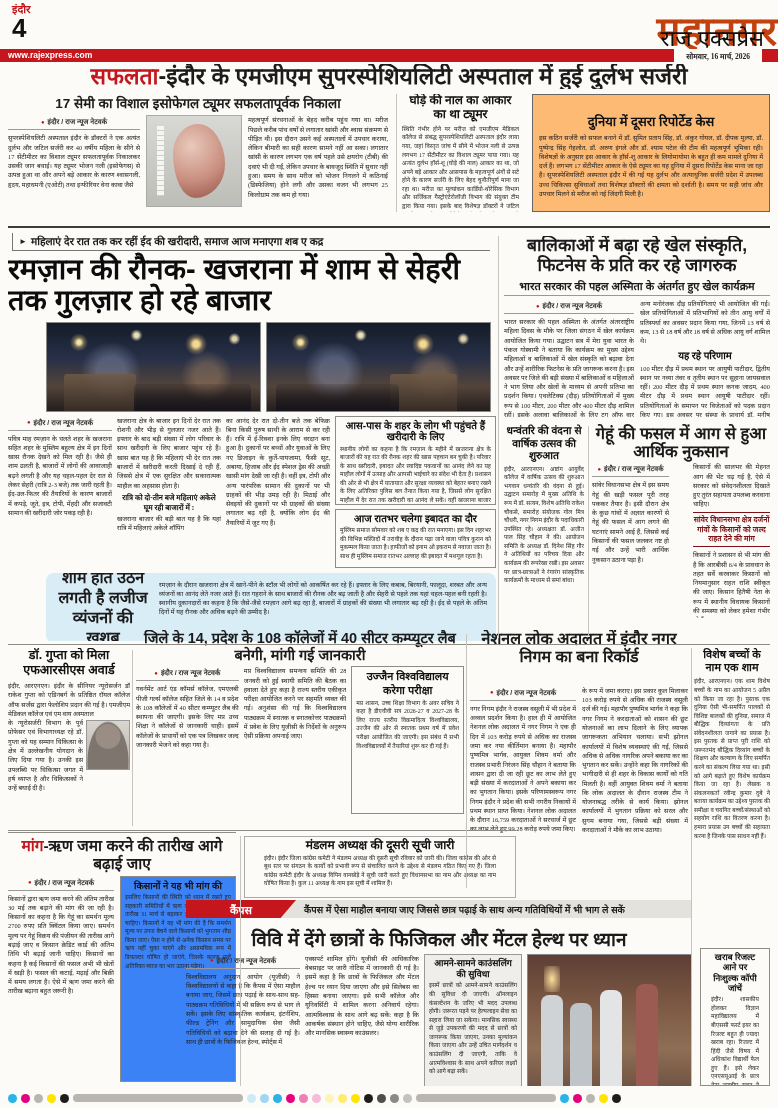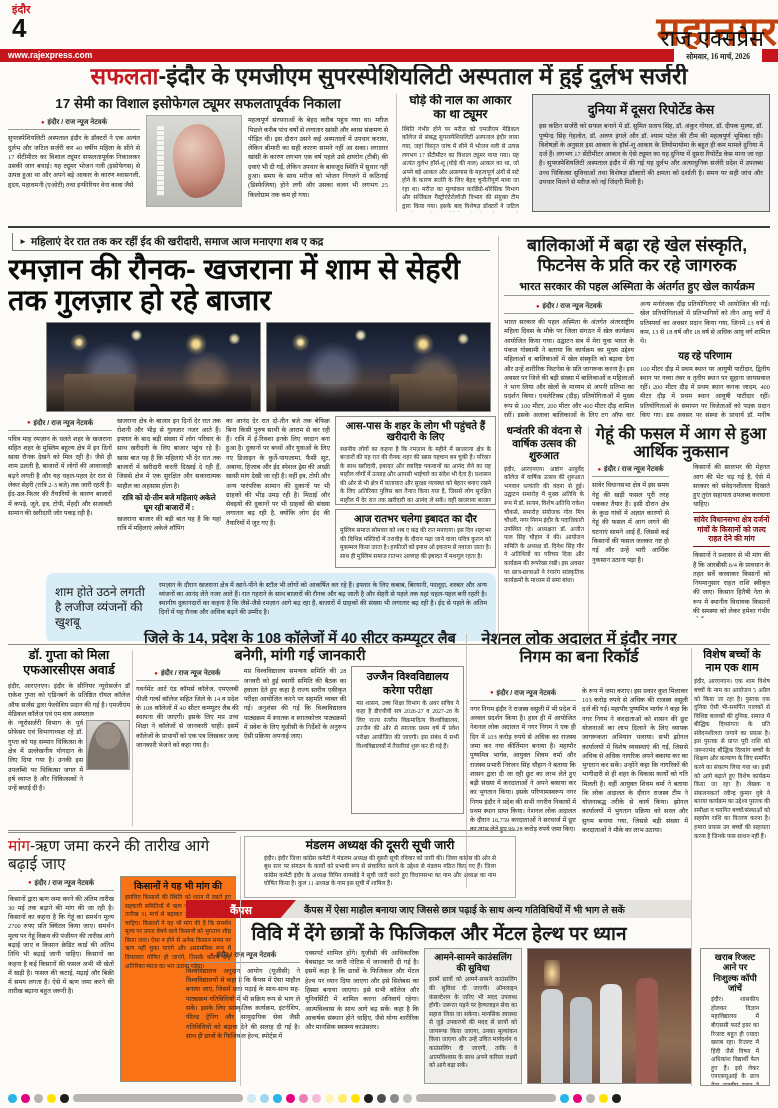--- a/index.html
+++ b/index.html
@@ -38,21 +38,21 @@
   .sg-sub{text-align:center;font-weight:bold;font-size:13.5px;margin-bottom:3px}
   .sg-cols{display:flex;gap:6px;height:96px}
   .sg-c1{width:132px;flex:none}
   .tumor{width:96px;height:92px;flex:none;background:linear-gradient(180deg,#d8d8d4,#bdbdb8);position:relative;border:1px solid #aaa}
   .tumor .blob{position:absolute;left:26px;top:8px;width:52px;height:74px;border-radius:48% 52% 58% 42%/40% 55% 45% 60%;
                background:radial-gradient(circle at 35% 30%,#e8c9bc,#c98f7f 55%,#9e5f52 90%)}
   .tumor .ruler{position:absolute;left:10px;top:10px;width:7px;height:70px;background:repeating-linear-gradient(180deg,#f5f5f2 0 4px,#cfcfc9 4px 5px)}
   .sg-box1{width:128px;flex:none;border-left:1px solid #c8c4bd;padding:0 5px}
   .boxtitle{font-weight:bold;text-align:center;line-height:1.15;color:#111}
   .sg-box1 .boxtitle{font-size:12px;margin-bottom:3px}
-  .sg-box2{flex:1;border:1.5px solid #666;padding:8px 6px;background:#e5e5e5}
+  .sg-box2{flex:1;border:1.5px solid #666;padding:20px 6px;background:#fdba74}
   .sg-box2 .boxtitle{font-size:13px;margin-bottom:3px}
 
   
   .ramzan{position:absolute;left:8px;top:233px;width:488px;height:408px;overflow:hidden}
   .kicker{display:flex;align-items:center;gap:4px;font-weight:bold;font-size:10.5px;padding:1px 0 2px 6px;
           border-bottom:1px solid #777;border-left:1px solid #777;margin:0 6px 3px 4px;font-family:"Liberation Sans",sans-serif}
   .kicker .arrow{font-size:8px;color:#222}
   .rz-head{font-weight:bold;font-size:29px;line-height:1.08;color:#0c0c0c}
   .photos{display:flex;gap:5px;margin:5px 0 4px 38px}
   .photo-night{height:90px;border:1px solid #888;position:relative;overflow:hidden;
@@ -65,21 +65,21 @@
       radial-gradient(circle at 75% 60%, rgba(190,150,110,.35) 0 12px, transparent 26px),
       linear-gradient(180deg,#141b28 0%,#273048 40%,#54443a 72%,#221d1c 100%)}
   .photo-night .stall{position:absolute;bottom:0;left:8%;width:34%;height:42%;background:linear-gradient(180deg,#6f5a46,#3a2f28);border-radius:3px 3px 0 0;opacity:.85}
   .photo-night .crowd{position:absolute;bottom:0;right:4%;width:55%;height:30%;background:linear-gradient(180deg,rgba(40,36,40,.2),#17141a);border-radius:4px 4px 0 0}
   .rz-cols{display:flex;gap:5px;height:152px}
   .rz-c{width:104px;flex:none}
   .rz-boxes{flex:1;display:flex;flex-direction:column;gap:4px}
   .rz-box{border:1px solid #8f8c86;padding:3px 4px;background:#fcfbf8;overflow:hidden}
   .rz-box .boxtitle{font-size:10px;line-height:1.15;margin-bottom:2px}
   .bluebox{margin-top:5px;margin-left:38px;height:70px;background:#d9edf6;border-radius:8px;display:flex;gap:8px;padding:7px 9px;overflow:hidden}
-  .bluebox .label{width:96px;flex:none;font-weight:normal;font-size:12px;line-height:1.25;text-align:left;align-self:center}
+  .bluebox .label{width:96px;flex:none;font-weight:bold;font-size:16px;line-height:1.25;text-align:center;align-self:center}
 
   
   .sports{position:absolute;left:504px;top:236px;width:266px;height:182px;overflow:hidden}
   .sp-head{font-weight:bold;font-size:17.5px;line-height:1.12;text-align:center}
   .sp-sub{font-weight:bold;font-size:11px;text-align:center;margin:3px 0;border-bottom:1px solid #999;padding-bottom:2px}
   .sp-cols{display:flex;gap:6px;height:118px}
   .sp-c{flex:1}
   .dhan{position:absolute;left:504px;top:424px;width:80px;height:214px;overflow:hidden}
   .dhan .boxtitle{font-size:10.5px;line-height:1.2;margin-bottom:3px}
   .wheat{position:absolute;left:592px;top:424px;width:178px;height:214px;overflow:hidden}
@@ -105,32 +105,32 @@
   .loka{position:absolute;left:470px;top:630px;width:218px;height:260px;overflow:hidden}
   .lk-kick{font-weight:bold;font-size:9.5px;text-align:center;border-top:1px solid #888;border-bottom:1px solid #888;padding:1px 0;margin-bottom:2px}
   .lk-head{font-weight:bold;font-size:16px;line-height:1.12;text-align:center;margin-bottom:20px}
   .lk-cols{display:flex;gap:6px;height:188px}
   .lk-c{flex:1}
   .special{position:absolute;left:694px;top:648px;width:76px;height:296px;overflow:hidden}
   .special .boxtitle{font-size:11px;line-height:1.2;margin-bottom:3px}
 
   
   .loan{position:absolute;left:8px;top:832px;width:228px;height:254px;border-top:1px solid #8f8c86;padding-top:4px;overflow:hidden}
-  .ln-head{font-weight:normal;font-size:15.5px;line-height:1.15;text-align:left}
+  .ln-head{font-weight:bold;font-size:15.5px;line-height:1.15;text-align:center}
   .ln-head .accent{color:#c4161c}
   .ln-cols{display:flex;gap:6px;margin-top:3px;height:206px}
   .ln-c{flex:1}
-  .ln-box{border:1px solid #8f8c86;padding:3px 4px;background:#f97316;overflow:hidden}
+  .ln-box{border:1px solid #8f8c86;padding:3px 4px;background:#3b82f6;overflow:hidden}
   .ln-box .boxtitle{font-size:9.5px;line-height:1.2;margin-bottom:2px}
   .mandalam{position:absolute;left:244px;top:836px;width:272px;height:62px;border:1px solid #aaa;padding:2px 19px;background:#fcfbf8;overflow:hidden}
   .mandalam .boxtitle{font-size:12px;margin-bottom:1px}
 
   
   .campus{position:absolute;left:186px;top:900px;width:506px;height:186px;overflow:hidden}
-  .cp-tagrow{display:flex;align-items:stretch;height:18px;margin-bottom:6px;background:#e4e2dd}
+  .cp-tagrow{display:flex;align-items:stretch;height:18px;margin-bottom:12px;background:#e4e2dd}
   .cp-tag{background:#c4161c;color:#fff;font-weight:bold;font-size:11px;display:flex;align-items:center;justify-content:center;
           width:110px;flex:none;clip-path:polygon(0 0,100% 0,86% 100%,0 100%);font-family:"Liberation Sans",sans-serif}
   .cp-kick{flex:1;display:flex;align-items:center;font-weight:bold;font-size:9.5px;padding-left:8px}
   .cp-head{font-weight:bold;font-size:19px;line-height:1.1;text-align:center;margin-bottom:3px}
   .cp-cols{display:flex;gap:5px;height:136px}
   .cp-c{width:114px;flex:none}
   .cp-box{width:98px;flex:none;border:1px solid #999;background:#efeeea;padding:3px 4px;overflow:hidden}
   .cp-box .boxtitle{font-size:9px;line-height:1.2;margin-bottom:2px}
   .photo-students{flex:1;border:1px solid #888;position:relative;overflow:hidden;
      background:linear-gradient(180deg,#5d3f35 0%,#7a5743 35%,#8f6e55 70%,#6e5242 100%)}

